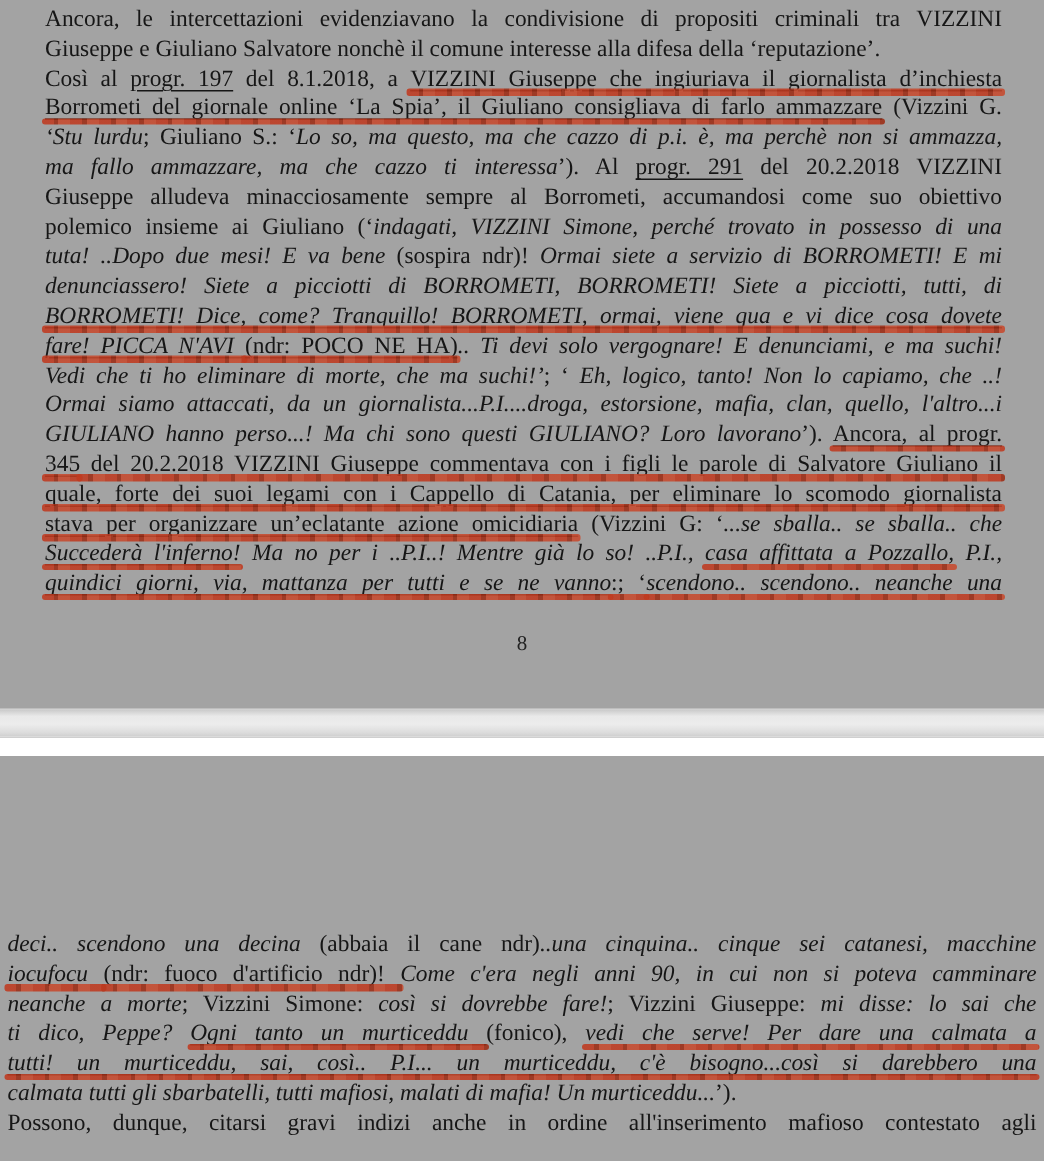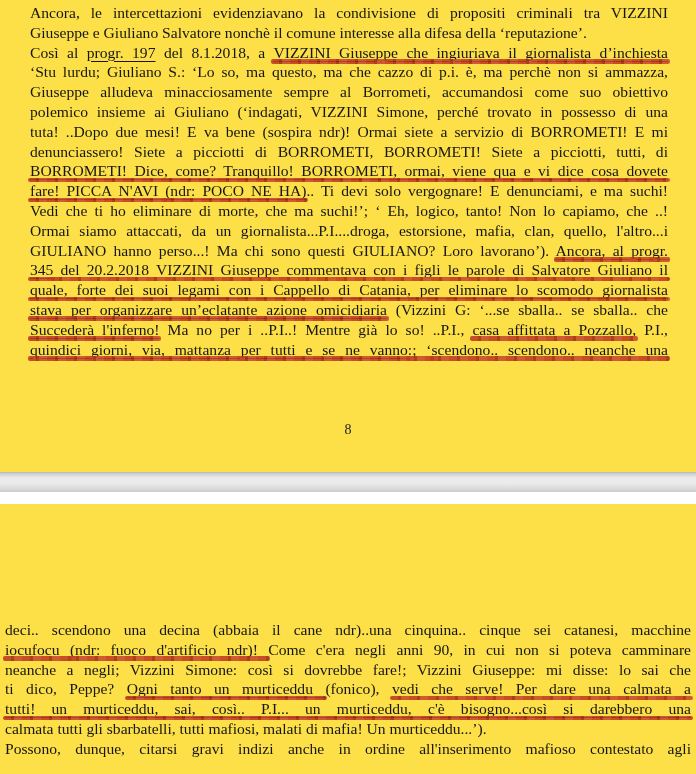--- a/index.html
+++ b/index.html
@@ -2,40 +2,40 @@
 <html><head>
 <meta charset="utf-8">
 <style>
   html,body{margin:0;padding:0;}
   body{
     width:696px;height:774px;position:relative;overflow:hidden;
     background:#ffffff;
     font-family:"Liberation Serif","DejaVu Serif",serif;
     color:#161616;
   }
-  .page{position:absolute;left:0;width:696px;background:#fde047;overflow:hidden;}
+  .page{position:absolute;left:0;width:696px;background:#a3a3a3;overflow:hidden;}
   #page1{top:0;height:472px;}
   #page2{top:504px;height:282px;}
   .separator{
     position:absolute;left:0;top:472px;width:696px;height:20px;
     background:linear-gradient(#c9c9c9,#e9e9e9 25%,#ececec 55%,#dcdcdc 85%,#cfcfcf);
     border-top:1px solid #bdbdbd;border-bottom:1px solid #cfcfcf;
     box-sizing:border-box;
   }
   .textblock{position:absolute;}
   #p1text{left:30px;top:3px;width:638px;}
   #p2text{left:5px;top:116px;width:686px;}
   .line{
     height:19.8px;line-height:19.8px;font-size:15.6px;
     text-align:justify;text-align-last:justify;
     white-space:nowrap;
   }
   .line.end{text-align-last:left;}
   .run{position:relative;}
-  .it{}
+  .it{font-style:italic;}
   .ul{text-decoration:underline;text-decoration-thickness:1.2px;text-underline-offset:2.5px;}
   .rl::after{
     content:"";position:absolute;left:-2px;right:-2px;bottom:-3px;height:4.5px;
     background:repeating-linear-gradient(90deg,#bf3a20 0 8px,#9d2c14 8px 11px,#c74a2e 11px 19px);
     opacity:.88;border-radius:2px;
   }
   .tt::before{
     content:"";position:absolute;left:-2px;right:-2px;top:2.5px;height:3.8px;
     background:repeating-linear-gradient(90deg,#bd3a20 0 9px,#a02c14 9px 13px,#c24426 13px 20px);
     opacity:.85;border-radius:2px;
@@ -46,21 +46,23 @@
   }
 </style>
 </head>
 <body>
 
 <div class="page" id="page1">
   <div class="textblock" id="p1text">
       <div class="line"><span class="run">Ancora, le intercettazioni evidenziavano la condivisione di propositi criminali tra VIZZINI</span></div>
       <div class="line end"><span class="run">Giuseppe e Giuliano Salvatore nonchè il comune interesse alla difesa della ‘reputazione’.</span></div>
       <div class="line"><span class="run">Così al </span><span class="run ul">progr. 197</span><span class="run"> del 8.1.2018, a </span><span class="run ul rl">VIZZINI Giuseppe che ingiuriava il giornalista d’inchiesta</span></div>
+      <div class="line"><span class="run ul rl">Borrometi del giornale online ‘La Spia’, il Giuliano consigliava di farlo ammazzare</span><span class="run"> (Vizzini G.</span></div>
       <div class="line"><span class="run it">‘Stu lurdu</span><span class="run">; Giuliano S.: ‘</span><span class="run it">Lo so, ma questo, ma che cazzo di p.i. è, ma perchè non si ammazza,</span></div>
+      <div class="line"><span class="run it">ma fallo ammazzare, ma che cazzo ti interessa</span><span class="run">’). Al </span><span class="run ul">progr. 291</span><span class="run"> del 20.2.2018 VIZZINI</span></div>
       <div class="line"><span class="run">Giuseppe alludeva minacciosamente sempre al Borrometi, accumandosi come suo obiettivo</span></div>
       <div class="line"><span class="run">polemico insieme ai Giuliano (‘</span><span class="run it">indagati, VIZZINI Simone, perché trovato in possesso di una</span></div>
       <div class="line"><span class="run it">tuta! ..Dopo due mesi! E va bene </span><span class="run">(sospira ndr)! </span><span class="run it">Ormai siete a servizio di BORROMETI! E mi</span></div>
       <div class="line"><span class="run it">denunciassero! Siete a picciotti di BORROMETI, BORROMETI! Siete a picciotti, tutti, di</span></div>
       <div class="line"><span class="run it ul rl">BORROMETI! Dice, come? Tranquillo! BORROMETI, ormai, viene qua e vi dice cosa dovete</span></div>
       <div class="line"><span class="run it ul rl">fare! PICCA N'AVI </span><span class="run ul rl">(ndr: POCO NE HA)</span><span class="run it">.. Ti devi solo vergognare! E denunciami, e ma suchi!</span></div>
       <div class="line"><span class="run it">Vedi che ti ho eliminare di morte, che ma suchi!’</span><span class="run">; ‘ </span><span class="run it">Eh, logico, tanto! Non lo capiamo, che ..!</span></div>
       <div class="line"><span class="run it">Ormai siamo attaccati, da un giornalista...P.I....droga, estorsione, mafia, clan, quello, l'altro...i</span></div>
       <div class="line"><span class="run it">GIULIANO hanno perso...! Ma chi sono questi GIULIANO? Loro lavorano</span><span class="run">’). </span><span class="run ul rl">Ancora, al progr.</span></div>
       <div class="line"><span class="run ul rl">345</span><span class="run rl"> del 20.2.2018 VIZZINI Giuseppe commentava con i figli le parole di Salvatore Giuliano il</span></div>
@@ -71,19 +73,19 @@
     </div>
   <div class="pagenum">8</div>
 </div>
 
 <div class="separator"></div>
 
 <div class="page" id="page2">
   <div class="textblock" id="p2text">
       <div class="line"><span class="run it">deci.. scendono una decina </span><span class="run">(abbaia il cane ndr)</span><span class="run it">..una cinquina.. cinque sei catanesi, macchine</span></div>
       <div class="line"><span class="run it rl">iocufocu </span><span class="run rl">(ndr: fuoco d'artificio ndr)! </span><span class="run it">Come c'era negli anni 90, in cui non si poteva camminare</span></div>
-      <div class="line"><span class="run it">neanche a negli</span><span class="run">; Vizzini Simone: </span><span class="run it">così si dovrebbe fare!</span><span class="run">; Vizzini Giuseppe: </span><span class="run it">mi disse: lo sai che</span></div>
+      <div class="line"><span class="run it">neanche a morte</span><span class="run">; Vizzini Simone: </span><span class="run it">così si dovrebbe fare!</span><span class="run">; Vizzini Giuseppe: </span><span class="run it">mi disse: lo sai che</span></div>
       <div class="line"><span class="run it">ti dico, Peppe? </span><span class="run it ul rl">Ogni tanto un murticeddu </span><span class="run">(fonico), </span><span class="run it rl">vedi che serve! Per dare una calmata a</span></div>
       <div class="line"><span class="run it ul rl">tutti! un murticeddu, sai, così.. P.I... un murticeddu, c'è bisogno...così si darebbero una</span></div>
       <div class="line end"><span class="run it">calmata tutti gli sbarbatelli, tutti mafiosi, malati di mafia! Un murticeddu...</span><span class="run">’).</span></div>
       <div class="line"><span class="run">Possono, dunque, citarsi gravi indizi anche in ordine all'inserimento mafioso contestato agli</span></div>
     </div>
 </div>
 
 </body></html>

